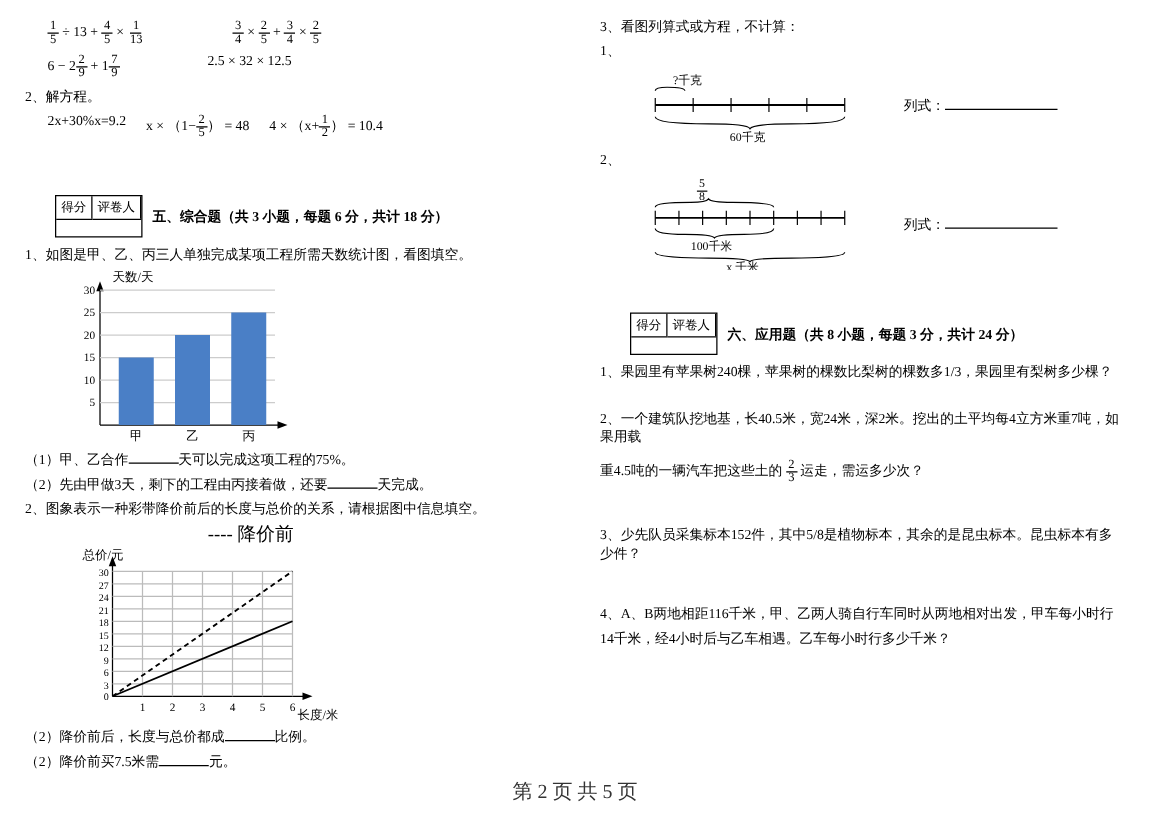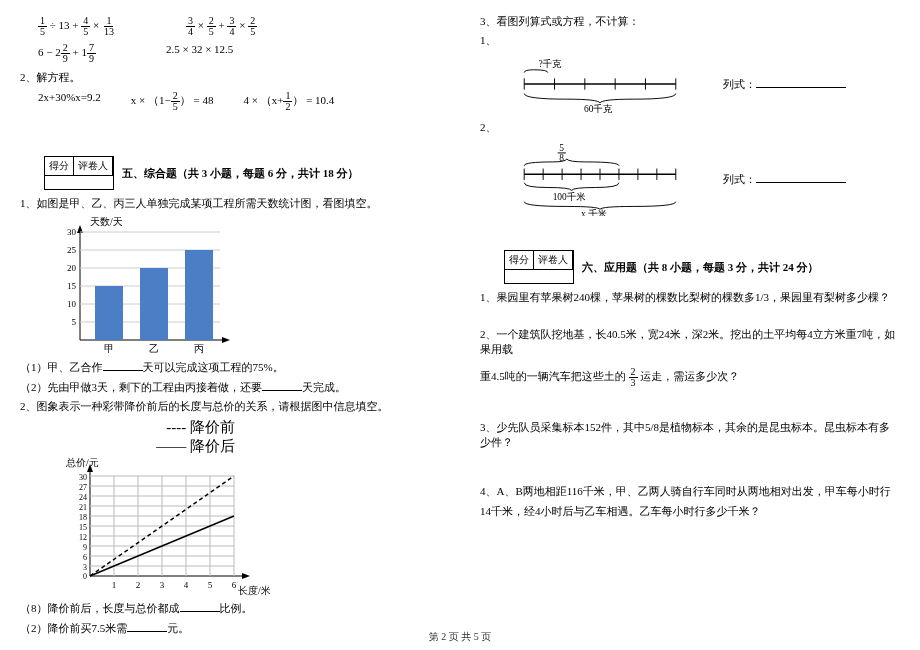--- a/index.html
+++ b/index.html
@@ -58,21 +58,21 @@
     .chart-wrap1 { margin-left: 30px; margin-top: 4px; }
     .chart-wrap2 { margin-left: 40px; margin-top: 4px; }
     .bar-chart, .line-chart { display: block; }
     .diagram-row { display: flex; align-items: center; gap: 33px; margin: 6px 0 6px 30px; }
     .tick-diagram { width: 180px; }
     .footer {
       position: absolute;
       bottom: 6px;
       width: 100%;
       text-align: center;
-      font-size: 10px;
+      font-size: 16px;
       color: #333;
     }
   </style>
 </head>
 <body>
 
 <div class="column col-left">
 
   <div class="math-row indent">
     <span class="math-expr">
@@ -111,21 +111,21 @@
           <span class="den">9</span>
         </span><span> + 1</span><span class="frac">
           <span class="num">7</span>
           <span class="den">9</span>
         </span>
     </span>
     <span class="math-expr">2.5 × 32 × 12.5</span>
   </div>
 
   <div class="line-item">2、解方程。</div>
-  <div class="math-row indent" style="gap:30px;">
+  <div class="math-row indent" style="gap:16px;">
     <span>2x+30%x=9.2</span>
     <span><span>x × （1−</span><span class="frac">
           <span class="num">2</span>
           <span class="den">5</span>
         </span><span>） = 48</span></span>
     <span><span>4 × （x+</span><span class="frac">
           <span class="num">1</span>
           <span class="den">2</span>
         </span><span>） = 10.4</span></span>
   </div>
@@ -185,21 +185,20 @@
   </div>
 
   <div class="line-item"><span>（1）甲、乙合作</span><span class="blank"></span><span>天可以完成这项工程的75%。</span></div>
   <div class="line-item"><span>（2）先由甲做3天，剩下的工程由丙接着做，还要</span><span class="blank"></span><span>天完成。</span></div>
 
   <div class="line-item">2、图象表示一种彩带降价前后的长度与总价的关系，请根据图中信息填空。</div>
 
   <div class="chart-wrap2">
     <div style="text-align:right;font-size:15px;width:175px;">
       <div>---- 降价前</div>
-        <div>—— 降价后</div>
     </div>
     <svg class="line-chart" width="210" height="140" viewBox="0 0 210 140">
       <text x="6" y="10" font-size="10">总价/元</text>
 
       <line x1="30" y1="12" x2="30" y2="120" stroke="#000"></line>
       <polygon points="30,8 27,16 33,16" fill="#000"></polygon>
       <line x1="30" y1="120" x2="185" y2="120" stroke="#000"></line>
       <polygon points="190,120 182,117 182,123" fill="#000"></polygon>
 
       <g font-size="8" text-anchor="end">
@@ -244,21 +243,21 @@
         <text x="174" y="132">6</text>
       </g>
       <text x="178" y="138" font-size="10">长度/米</text>
 
       <line x1="30" y1="120" x2="174" y2="20" stroke="#000" stroke-width="1.5" stroke-dasharray="4,3"></line>
 
       <line x1="30" y1="120" x2="174" y2="60" stroke="#000" stroke-width="1.5"></line>
     </svg>
   </div>
 
-  <div class="line-item"><span>（8）降价前后，长度与总价都成</span><span class="blank"></span><span>比例。</span></div>
+  <div class="line-item"><span>（2）降价前后，长度与总价都成</span><span class="blank"></span><span>比例。</span></div>
   <div class="line-item"><span>（2）降价前买7.5米需</span><span class="blank"></span><span>元。</span></div>
 </div>
 
 <div class="column">
 
   <div class="line-item">3、看图列算式或方程，不计算：</div>
   <div class="line-item indent">1、</div>
 
   <div class="diagram-row">
     <svg class="tick-diagram" width="190" height="60" viewBox="0 0 190 60">

